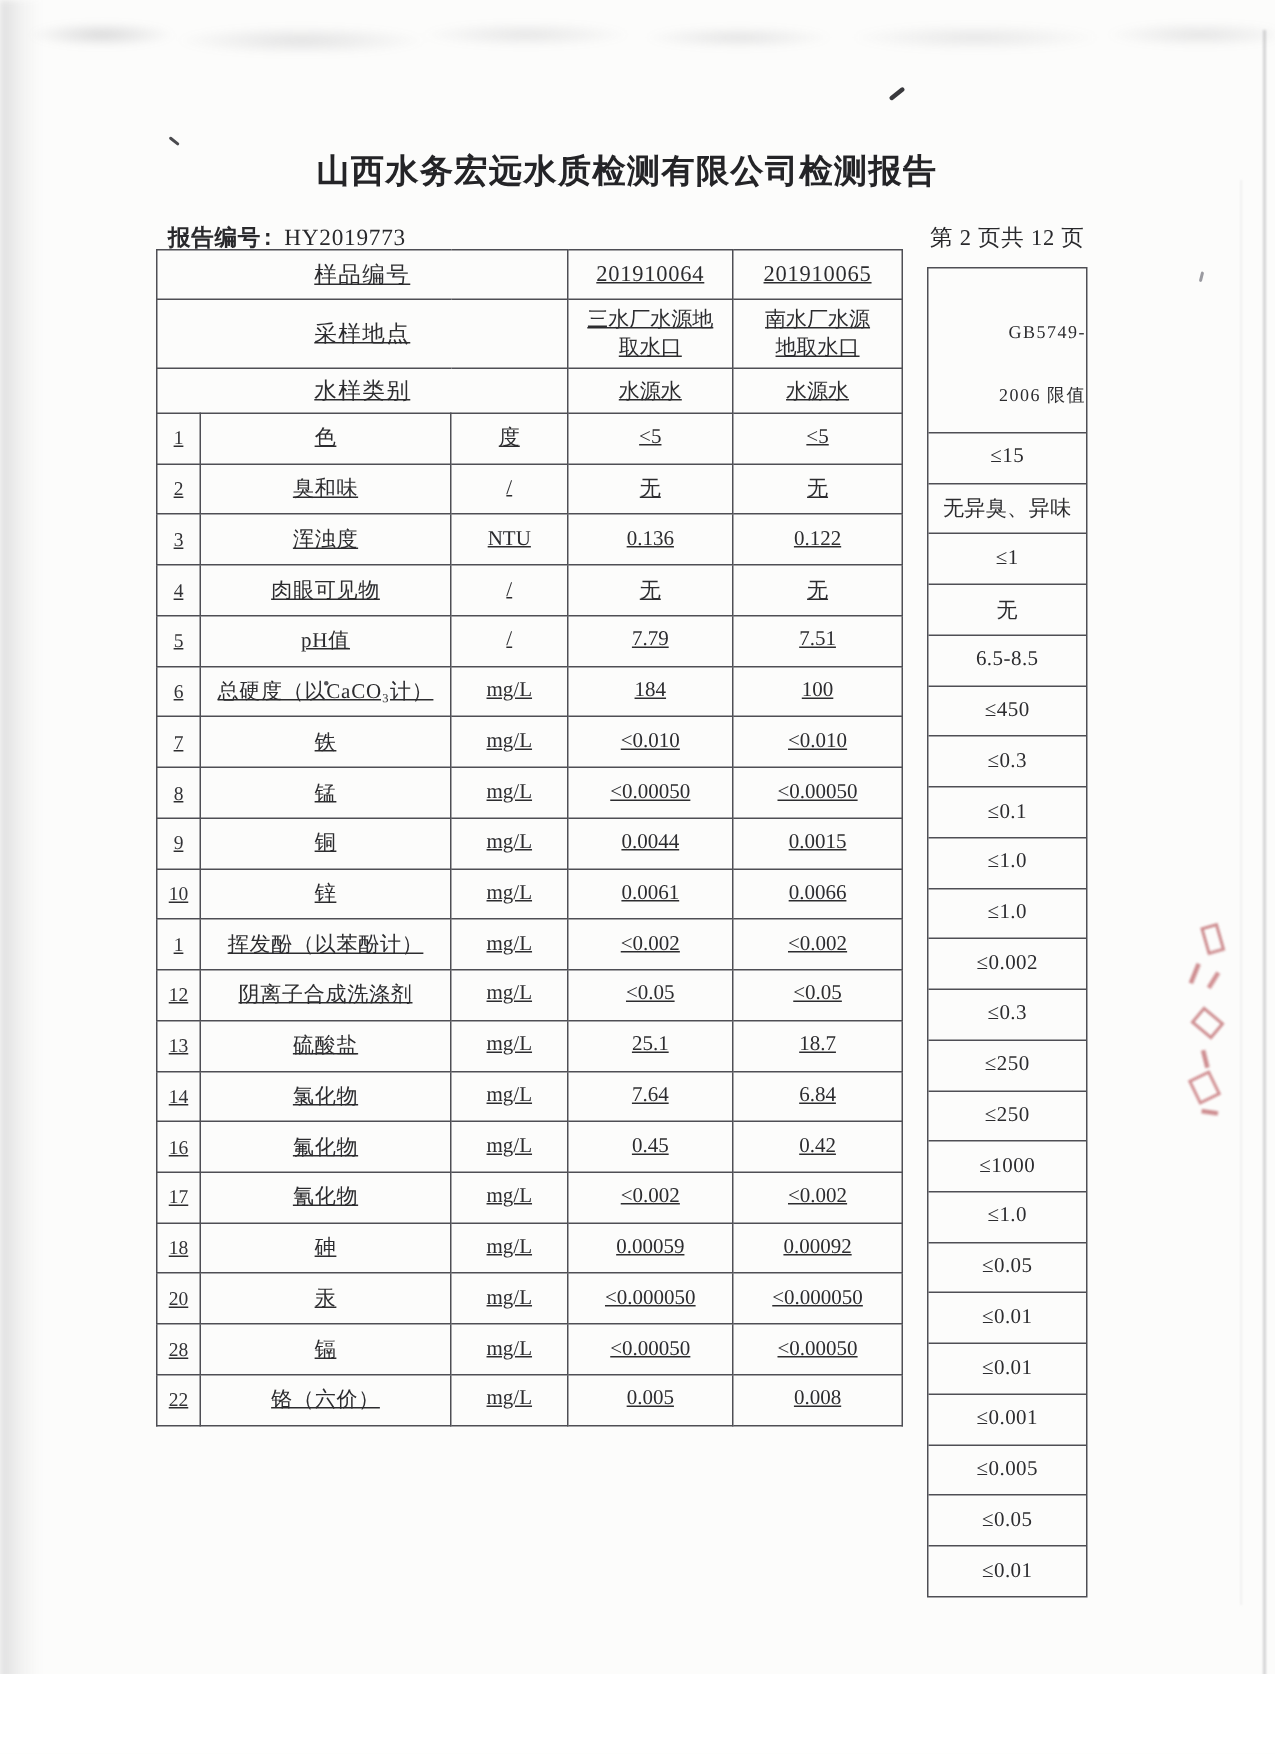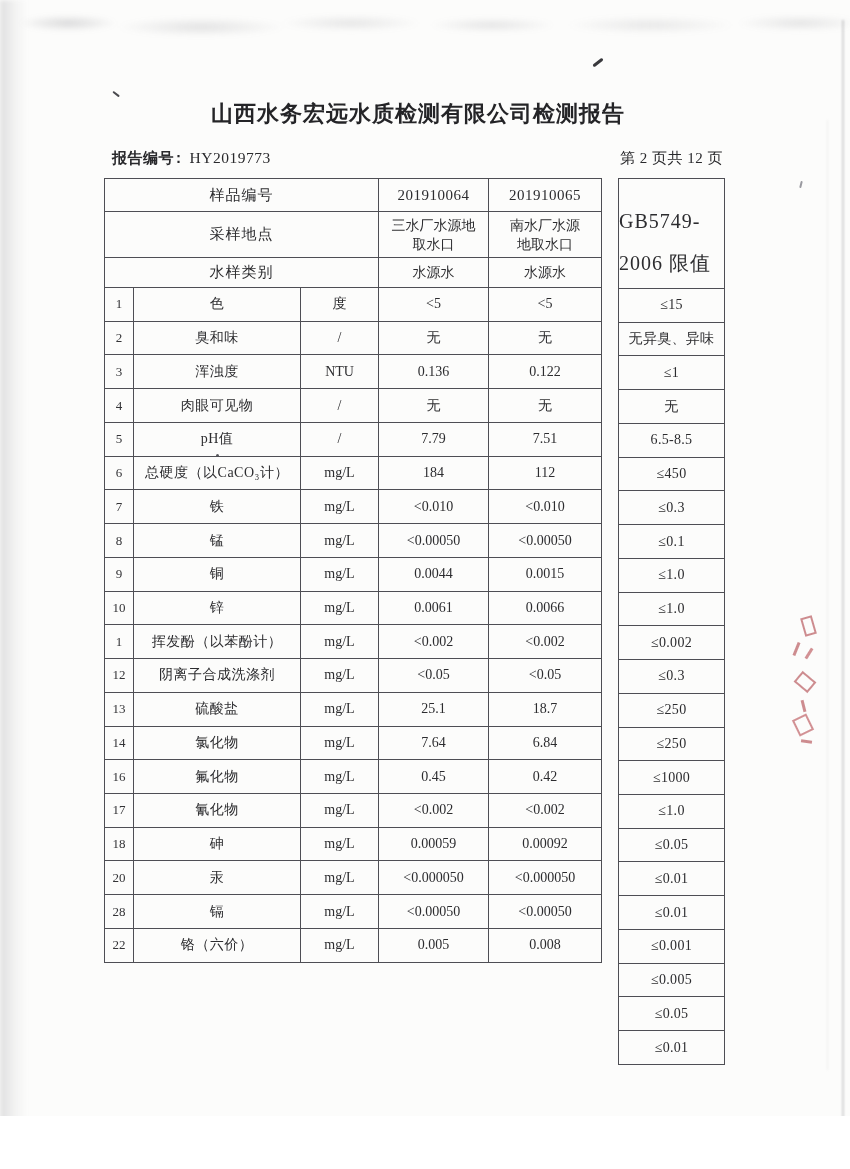--- a/index.html
+++ b/index.html
@@ -54,24 +54,24 @@
   .meta-left .lbl{
     font-family:Liberation Mono, monospace;
     font-weight:700;letter-spacing:.5px;
   }
   .meta-left .val{margin-left:6px;font-size:15.5px;letter-spacing:.5px;}
   .meta-right{
     position:absolute;top:149px;right:127px;font-size:15px;letter-spacing:.5px;color:#29292c;
   }
   
   table.main-table{
-    position:absolute;left:104px;top:178px;
+    position:absolute;left:104px;top:166px;
     border-collapse:collapse;table-layout:fixed;
     width:497px;
-    font-size:14px;color:#2c2c2f;
+    font-size:14px;color:#2c2c2f;text-decoration:underline;
   }
   table.main-table td{
     border:1px solid #4e4e54;
     padding:0;vertical-align:middle;text-align:center;
     overflow:hidden;
   }
   .col-no{width:29px;}
   .col-name{width:167px;}
   .col-unit{width:78px;}
   .col-s1{width:110px;}
@@ -87,23 +87,23 @@
   td.cell-name{text-align:left;padding-left:9px;letter-spacing:.5px;}
   
   .limit-col{
     position:absolute;left:618px;top:178px;width:105px;
     border:1px solid #4e4e54;
     font-size:14px;color:#2c2c2f;
     background:transparent;
   }
   .limit-head{
     height:109px;box-sizing:border-box;
-    text-align:left;white-space:pre-line;
+    text-align:right;white-space:pre-line;
     padding-top:21px;line-height:42px;
-    font-size:20px;letter-spacing:1px;
+    font-size:12px;letter-spacing:1px;
   }
   .limit-cell{
     height:33.74px;box-sizing:border-box;
     border-top:1px solid #4e4e54;
     display:flex;align-items:center;justify-content:center;
     letter-spacing:.3px;
   }
   
   .stamp{position:absolute;left:790px;top:620px;width:36px;height:140px;}
   .stamp div{position:absolute;opacity:.55;filter:blur(.6px);}
@@ -196,21 +196,21 @@
           <td class="cell-name">pH值</td>
           <td class="cell-unit">/</td>
           <td class="cell-v1">7.79</td>
           <td class="cell-v2">7.51</td>
         </tr>
         <tr>
           <td class="cell-no">6</td>
           <td class="cell-name">总硬度（以CaCO₃计）</td>
           <td class="cell-unit">mg/L</td>
           <td class="cell-v1">184</td>
-          <td class="cell-v2">112</td>
+          <td class="cell-v2">100</td>
         </tr>
         <tr>
           <td class="cell-no">7</td>
           <td class="cell-name">铁</td>
           <td class="cell-unit">mg/L</td>
           <td class="cell-v1">&lt;0.010</td>
           <td class="cell-v2">&lt;0.010</td>
         </tr>
         <tr>
           <td class="cell-no">8</td>

